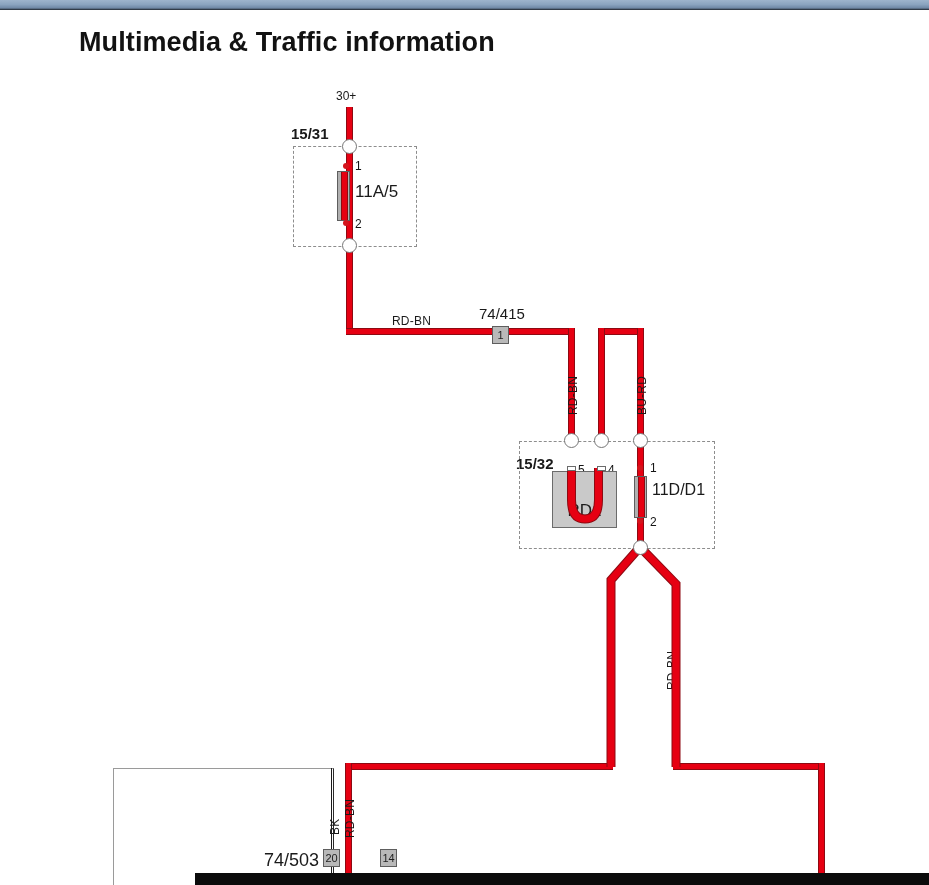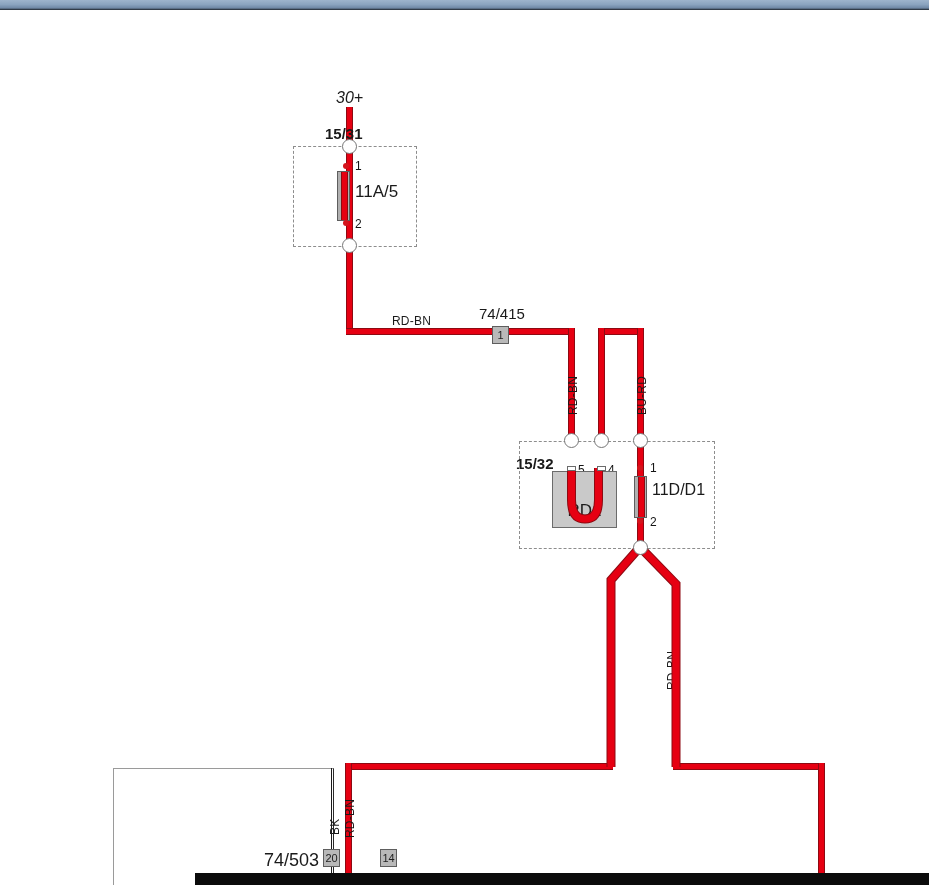--- a/index.html
+++ b/index.html
@@ -186,26 +186,27 @@
     z-index: 4;
   }
 </style>
 </head>
 <body>
 
 <div id="root">
 
   <div class="topbar"></div>
 
-
-  <div class="lbl" style="left:336px; top:89px; font-size:16px;font-style:italic;">30+</div>
+  <div class="page-title">Multimedia &amp; Traffic information</div>
+
+  <div class="lbl" style="left:336px; top:89px; font-size:12px;">30+</div>
 
   <div class="wire-v" style="left:346px; top:107px; height:40px;"></div>
 
-  <div class="lbl lbl-bold" style="left:291px; top:125px;margin-left:34px;">15/31</div>
+  <div class="lbl lbl-bold" style="left:291px; top:125px;">15/31</div>
 
   <div class="dashbox" style="left:293px; top:146px; width:122px; height:99px;"></div>
 
   <div class="node" style="left:342px; top:139px;"></div>
 
   <div class="wire-v" style="left:346px; top:146px; height:105px;"></div>
 
   <div class="fuse" style="left:337px; top:171px; height:50px;">
     <div class="fuse-core"></div>
   </div>

